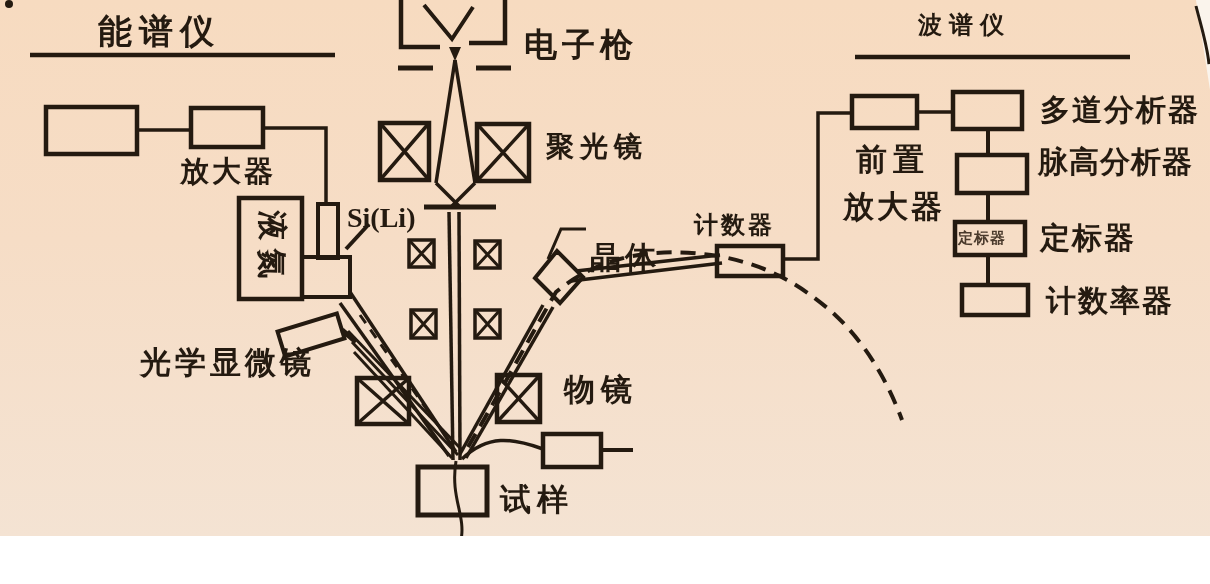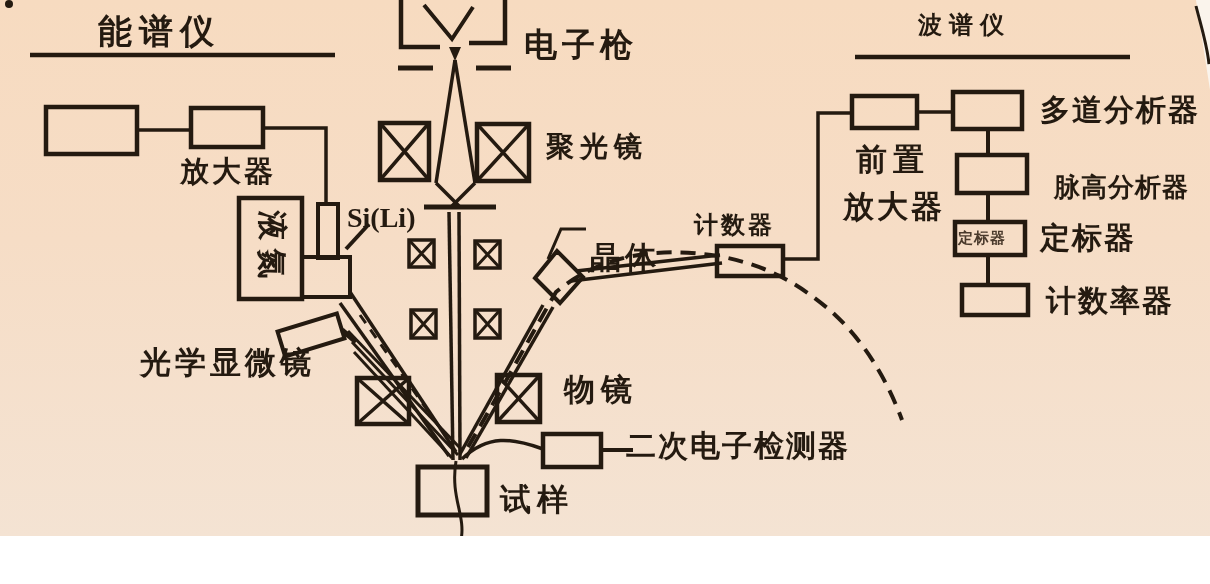--- a/index.html
+++ b/index.html
@@ -168,27 +168,26 @@
   <div class="lbl" style="left:180px;top:156px;font-size:29px;letter-spacing:3px;">放大器</div>
   <div id="ln-text">
     <span>液氮</span>
   </div>
   <div class="lbl latin" style="left:347px;top:203px;font-size:28px;text-align:center;">Si(Li)</div>
   <div class="lbl" style="left:140px;top:347px;font-size:31px;letter-spacing:4px;">光学显微镜</div>
 
   <div class="lbl" style="left:524px;top:9px;font-size:33px;letter-spacing:5px;margin-top:19px;">电子枪</div>
   <div class="lbl" style="left:546px;top:132px;font-size:28px;letter-spacing:6px;">聚光镜</div>
   <div class="lbl" style="left:564px;top:374px;font-size:31px;letter-spacing:6px;">物镜</div>
-  <div class="lbl" style="left:626px;top:430px;font-size:30px;letter-spacing:2px;">二次电子检测器</div>
   <div class="lbl" style="left:500px;top:484px;font-size:31px;letter-spacing:6px;">试样</div>
 
   <div class="lbl" style="left:918px;top:13px;font-size:24px;letter-spacing:7px;text-align:right;">波谱仪</div>
   <div class="lbl" style="left:590px;top:210px;font-size:31px;letter-spacing:4px;margin-top:32px;">晶体</div>
   <div class="lbl" style="left:694px;top:213px;font-size:24px;letter-spacing:3px;">计数器</div>
   <div class="lbl" style="left:856px;top:144px;font-size:31px;letter-spacing:6px;">前置</div>
   <div class="lbl" style="left:843px;top:191px;font-size:31px;letter-spacing:3px;">放大器</div>
   <div class="lbl" style="left:1040px;top:94px;font-size:30px;letter-spacing:2px;">多道分析器</div>
-  <div class="lbl" style="left:1038px;top:174px;font-size:26px;letter-spacing:1px;margin-left:16px;">脉高分析器</div>
+  <div class="lbl" style="left:1038px;top:146px;font-size:30px;letter-spacing:1px;">脉高分析器</div>
   <div id="scaler-inner">定标器</div>
   <div class="lbl" style="left:1040px;top:222px;font-size:30px;letter-spacing:2px;">定标器</div>
   <div class="lbl" style="left:1046px;top:285px;font-size:30px;letter-spacing:2px;">计数率器</div>
 
 </div>
 
 </body></html>

